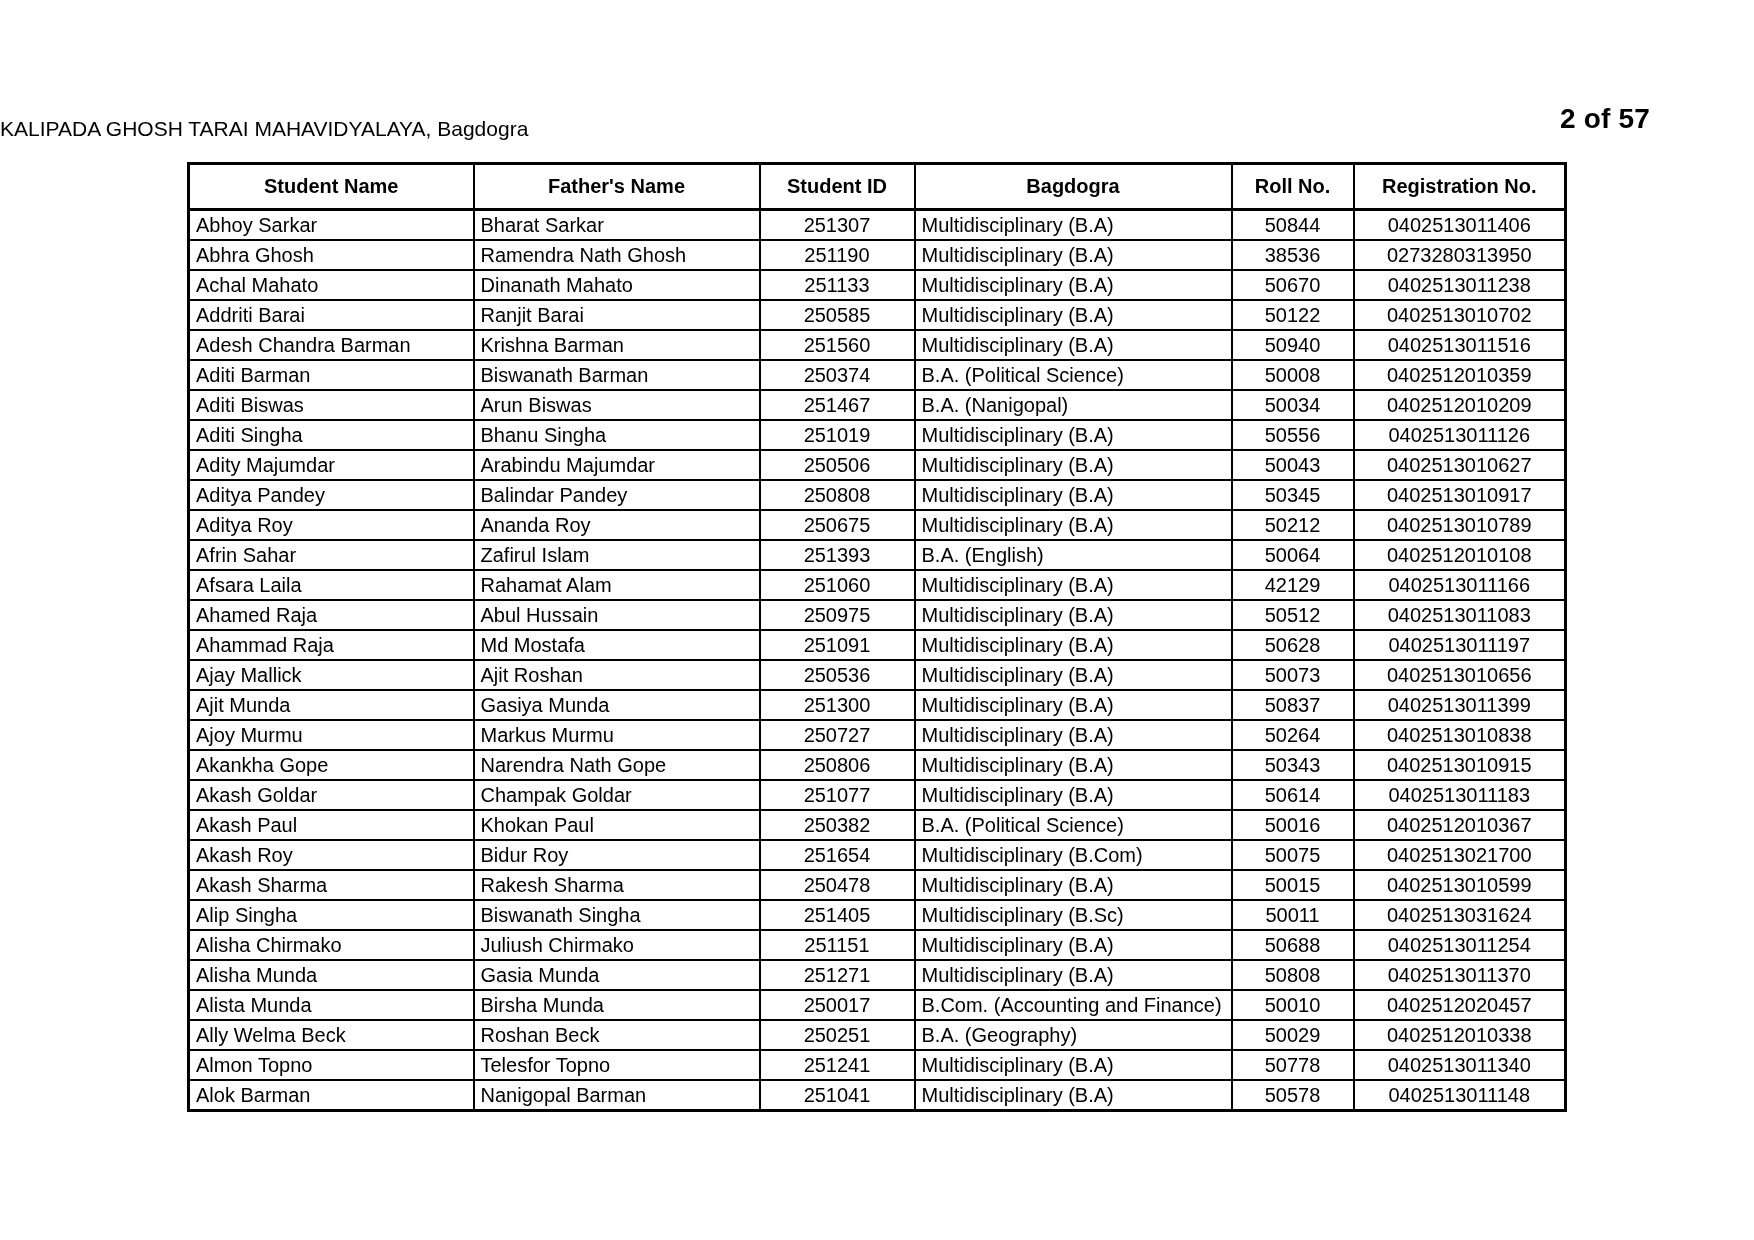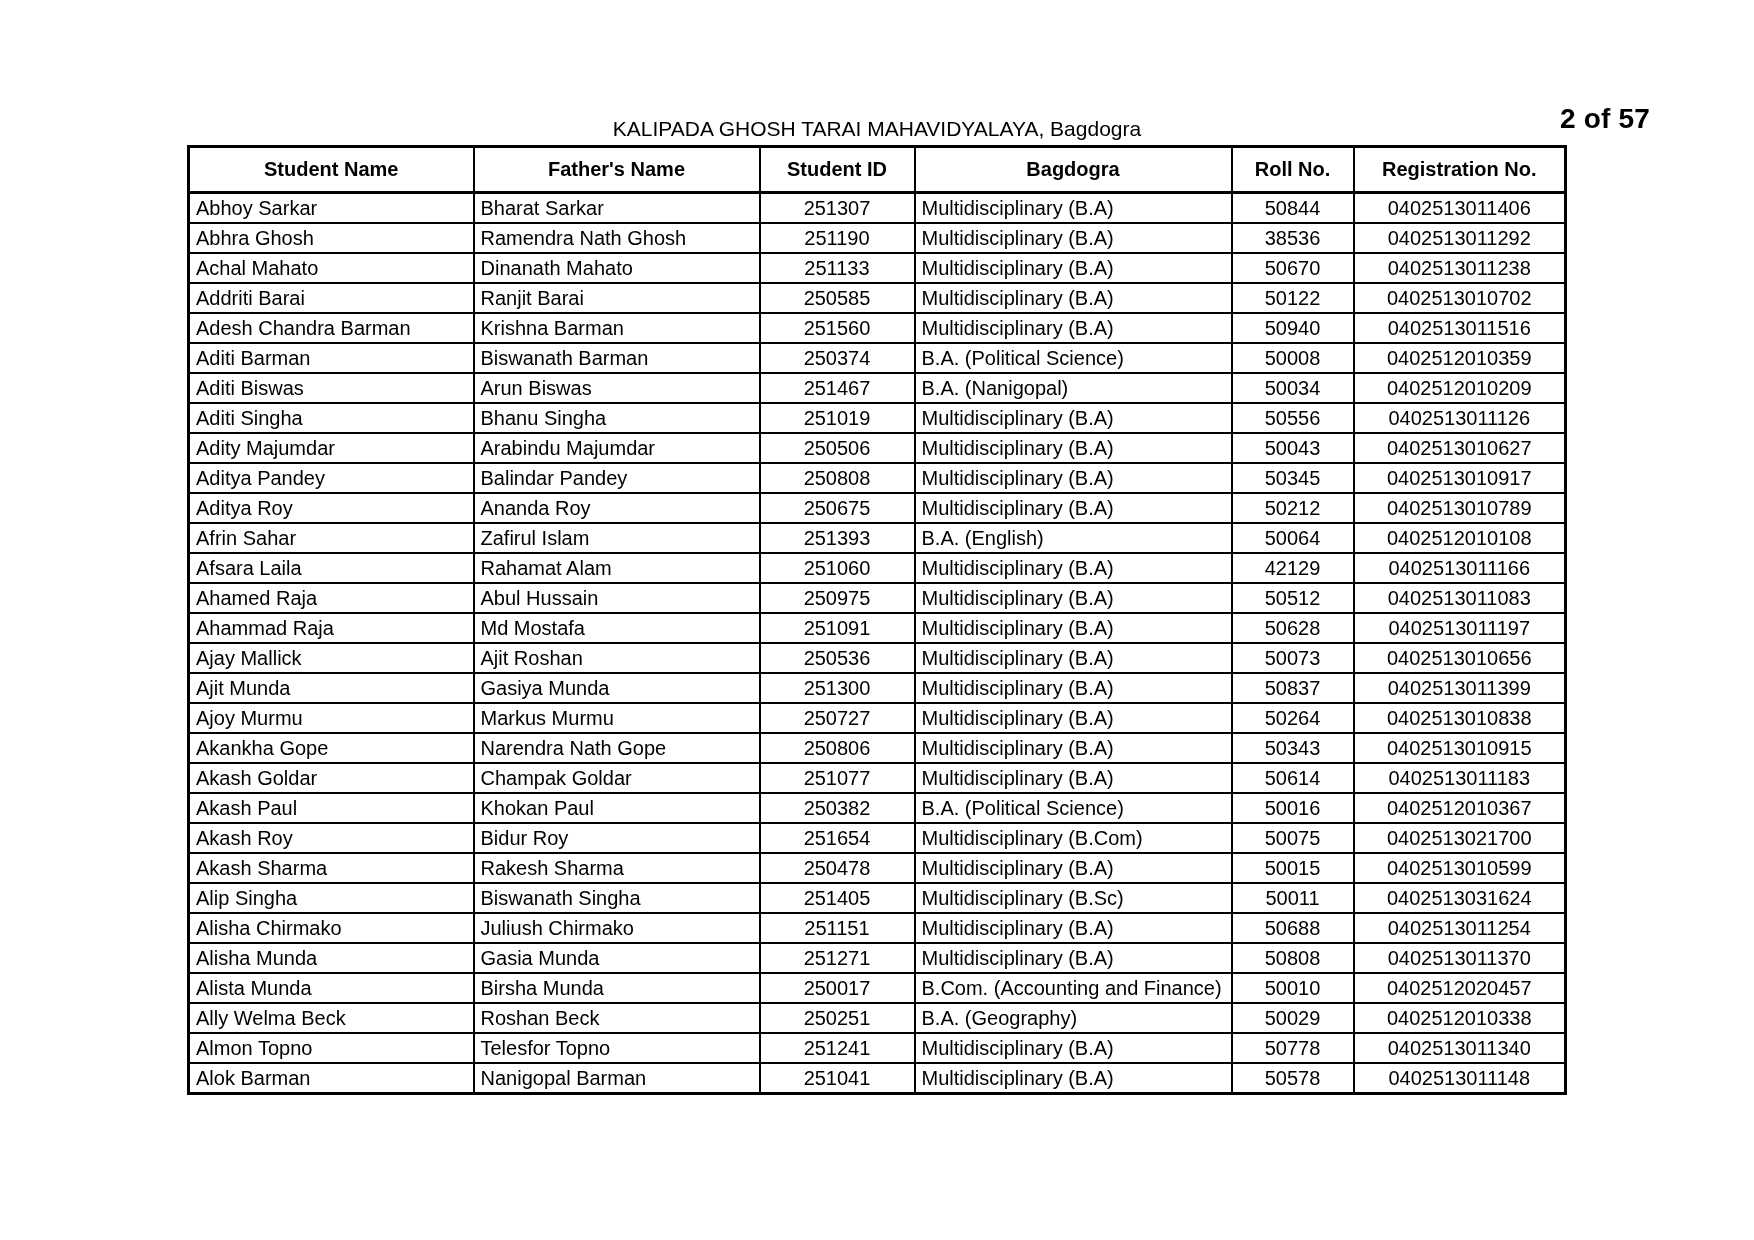--- a/index.html
+++ b/index.html
@@ -20,27 +20,26 @@
     right: 104px;
     font-size: 28px;
     font-weight: bold;
     letter-spacing: 0.2px;
   }
   .page-title {
     position: absolute;
     top: 117px;
     left: 0;
     width: 100%;
-    text-align: center;
     font-size: 21px;
     font-weight: normal;
   }
   .table-wrap {
     position: absolute;
-    top: 145px;
+    top: 162px;
     left: 0;
     width: 100%;
   }
   table.student-table {
     margin: 0 auto;
     width: 1377px;
     table-layout: fixed;
     border-collapse: collapse;
     border: 3px solid #000000;
   }
@@ -105,21 +104,21 @@
           <td>Multidisciplinary (B.A)</td>
           <td class="ac">50844</td>
           <td class="ac">0402513011406</td>
         </tr>
         <tr>
           <td>Abhra Ghosh</td>
           <td>Ramendra Nath Ghosh</td>
           <td class="ac">251190</td>
           <td>Multidisciplinary (B.A)</td>
           <td class="ac">38536</td>
-          <td class="ac">0402513011292</td>
+          <td class="ac">0273280313950</td>
         </tr>
         <tr>
           <td>Achal Mahato</td>
           <td>Dinanath Mahato</td>
           <td class="ac">251133</td>
           <td>Multidisciplinary (B.A)</td>
           <td class="ac">50670</td>
           <td class="ac">0402513011238</td>
         </tr>
         <tr>

